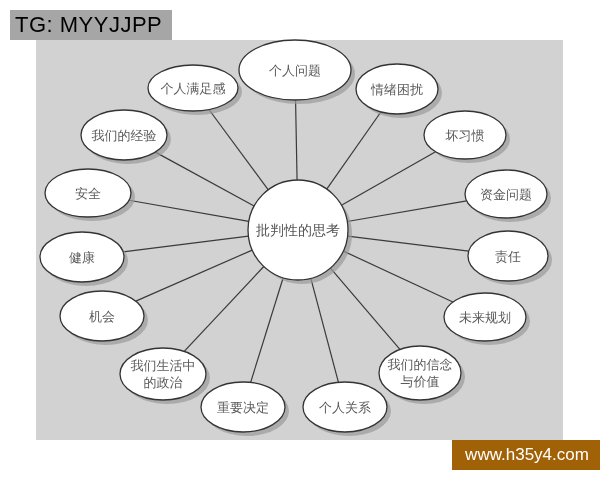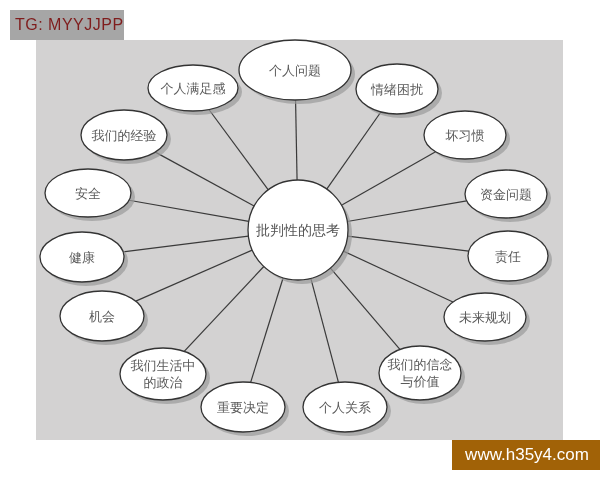--- a/index.html
+++ b/index.html
@@ -38,25 +38,25 @@
     }
     .center-text {
       font-size: 14px;
       fill: #555555;
     }
     .watermark-top {
       position: absolute;
       left: 10px;
       top: 10px;
       height: 30px;
-      padding: 0 0 0 5px;
+      padding: 0 10px 0 5px;
       background: #a6a6a6;
-      color: #7f1d1d;
+      color: #000000;
       font-family: "Liberation Sans", "DejaVu Sans", sans-serif;
-      font-size: 16px;
+      font-size: 22px;
       line-height: 30px;
       letter-spacing: 0.5px;
     }
     .watermark-bottom {
       position: absolute;
       left: 440px;
       top: 440px;
       width: 150px;
       height: 30px;
       background: #a16207;

